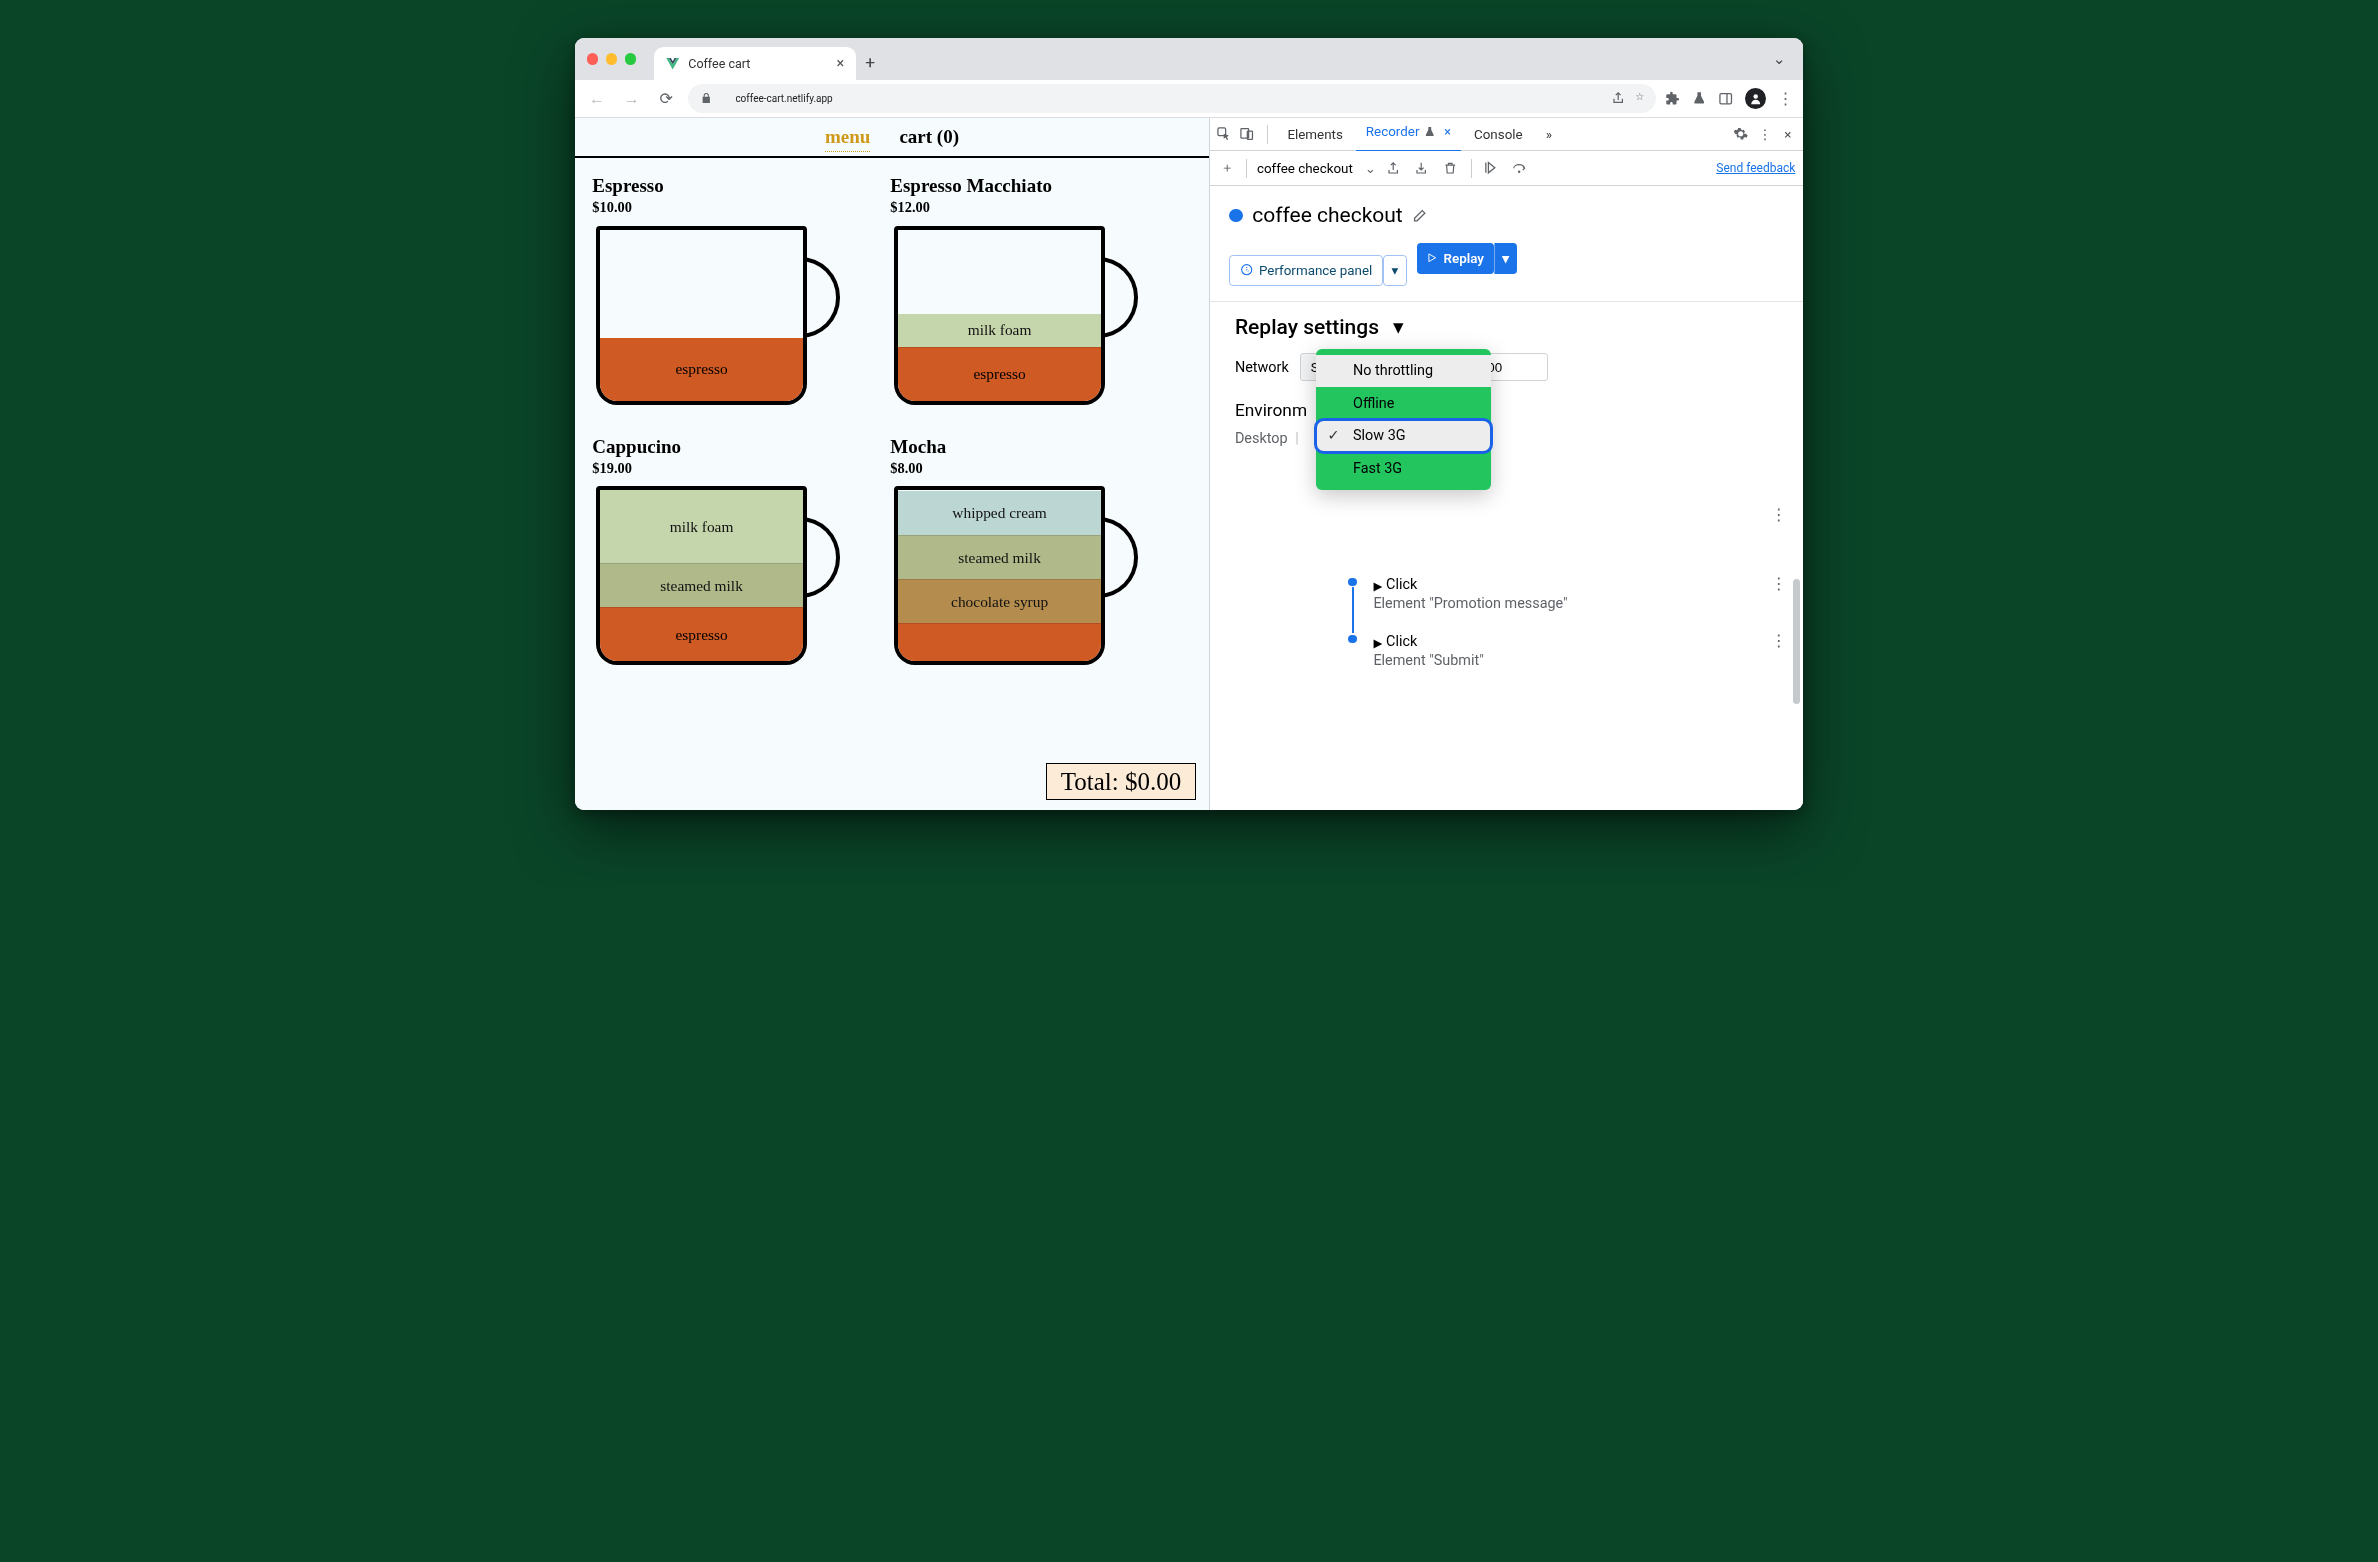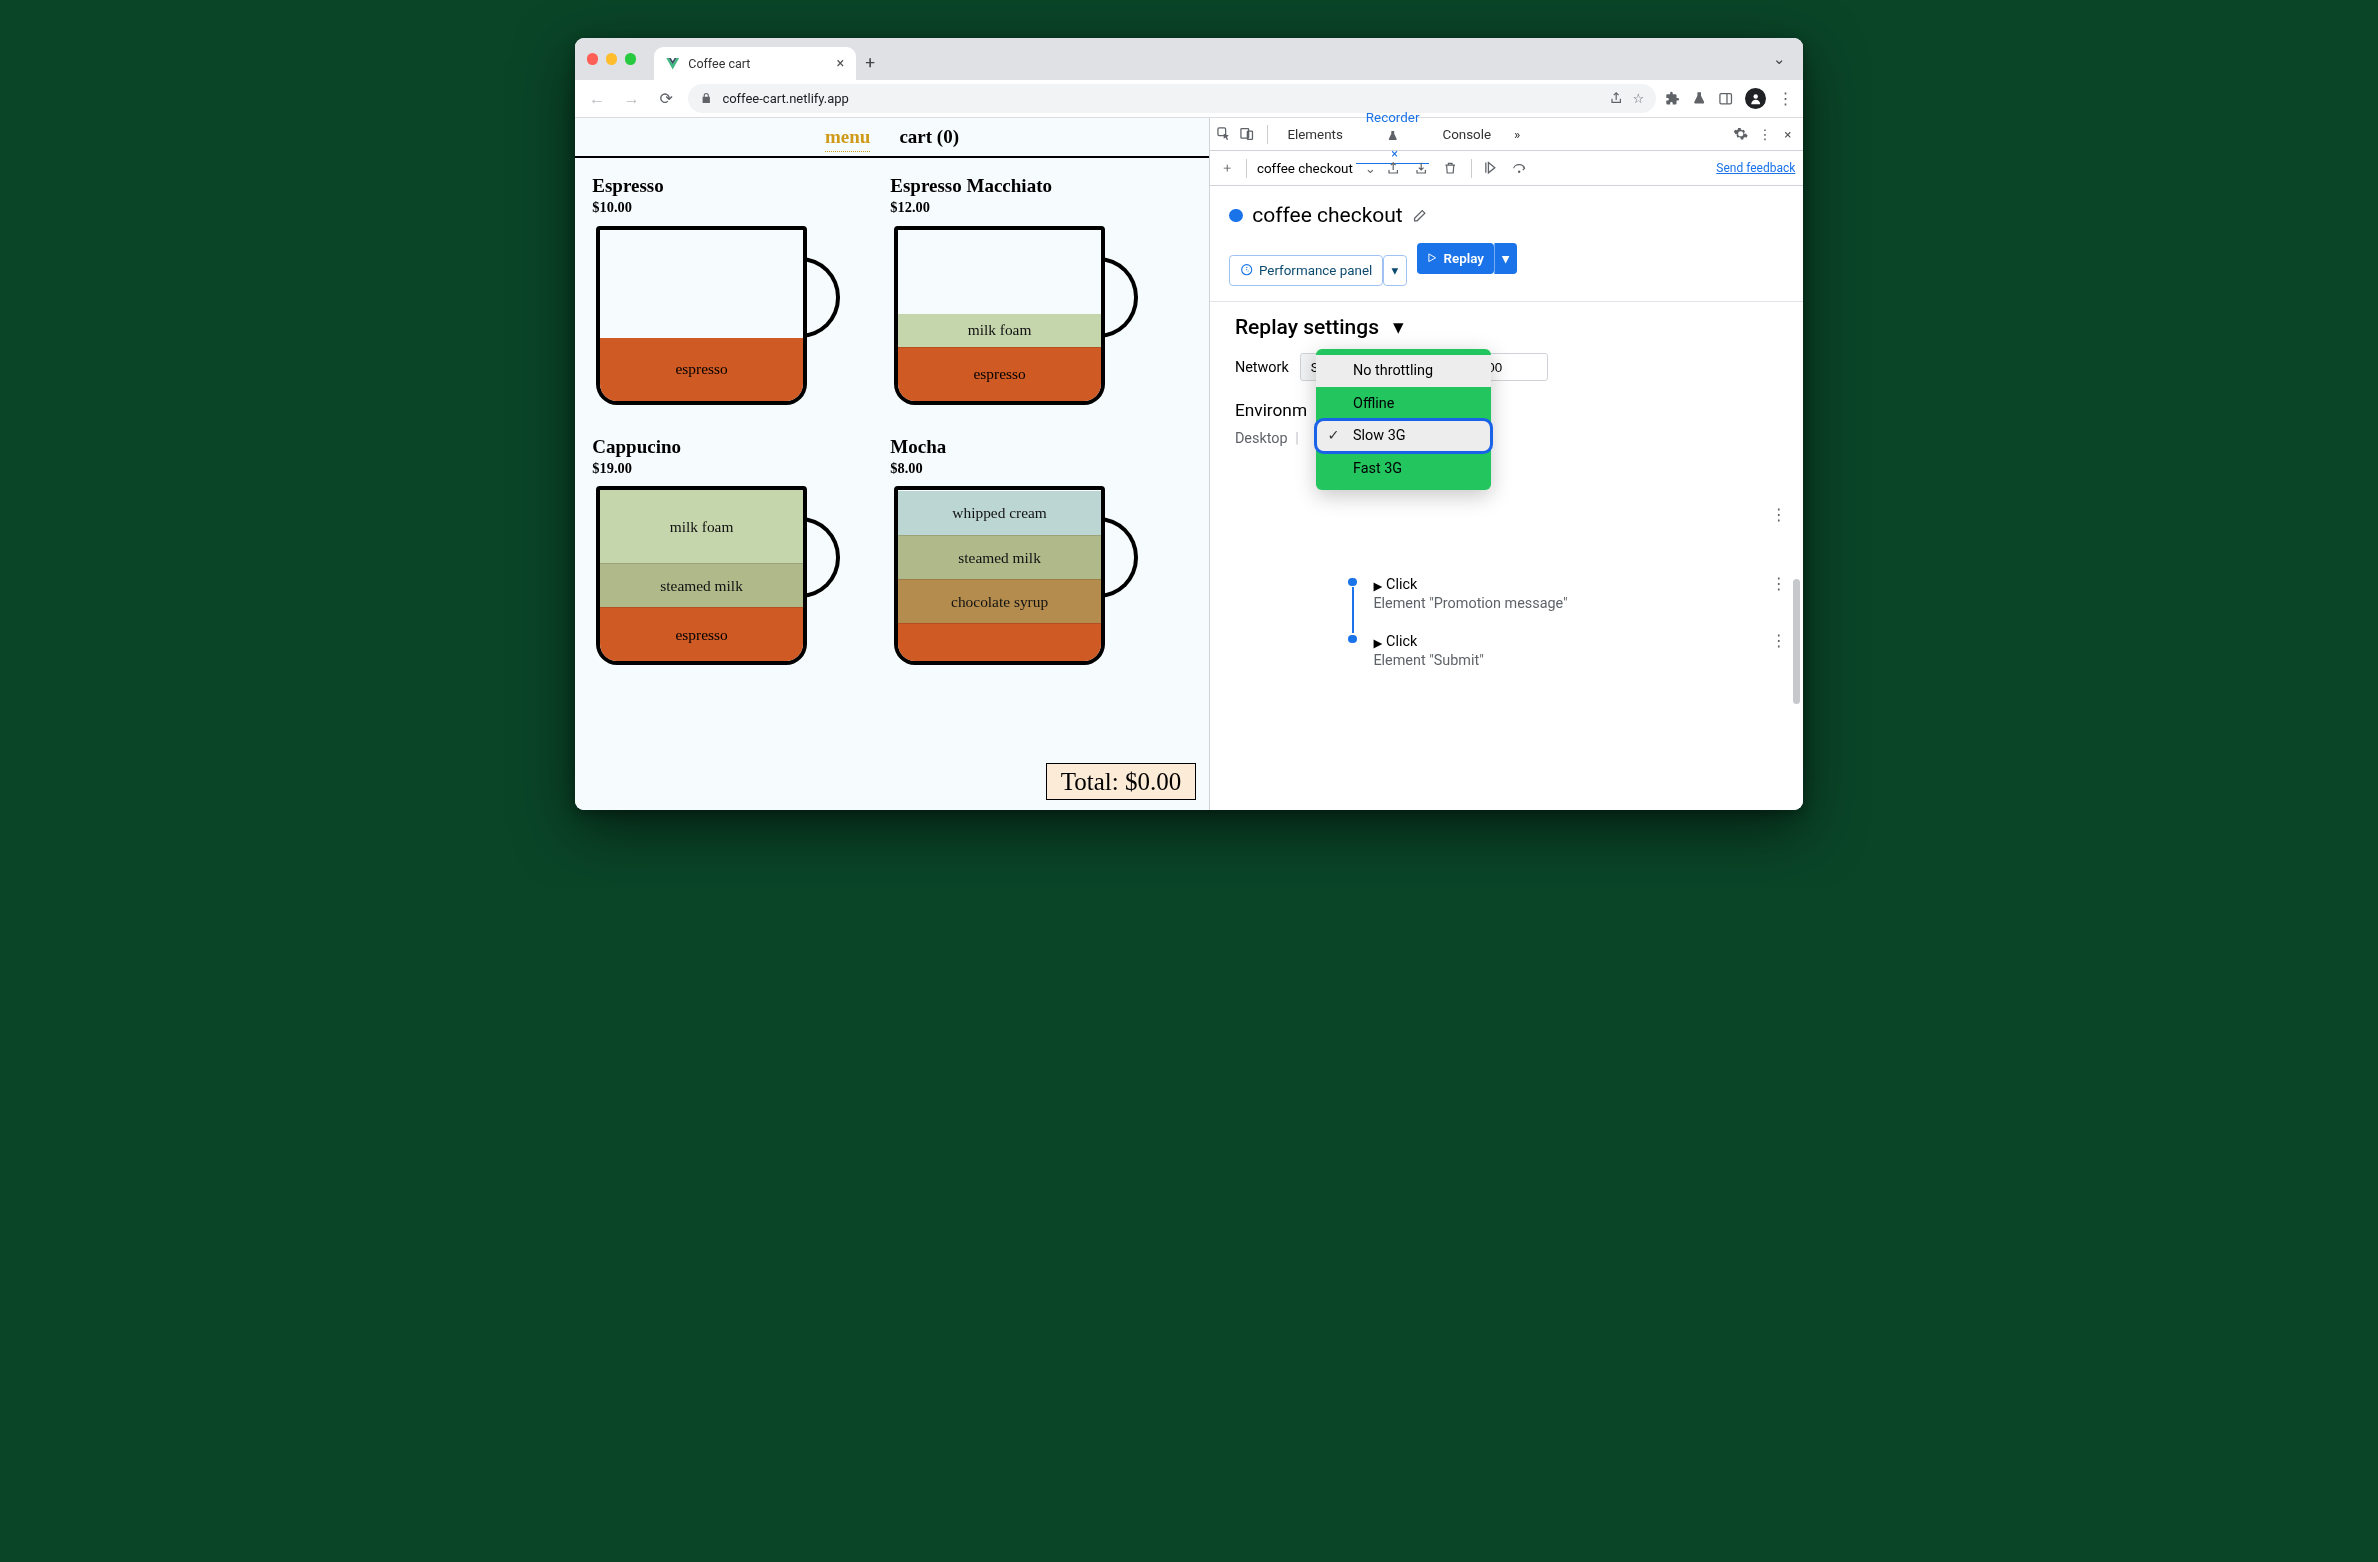--- a/index.html
+++ b/index.html
@@ -42,21 +42,21 @@
   .tabbar .chev { margin-left:auto; font-size:15.4px; color:#444; padding:0 5.8px; }
 
   .addrbar {
     height:38px; background:#fff; border-bottom:1px solid #dadce0;
     display:flex; align-items:center; padding:0 9.6px; gap:9.6px;
   }
   .iconbtn { width:25px;height:25px; display:flex;align-items:center;justify-content:center; color:#5f6368; border-radius:50%; }
   .iconbtn.disabled { color:#b9bcc0; }
   .omnibox {
     flex:1; background:#f1f3f4; border-radius:17.3px; height:29px;
-    display:flex; align-items:center; padding:0 11.5px; gap:10px; color:#202124; font-size:13px;
+    display:flex; align-items:center; padding:0 11.5px; gap:23px; color:#202124; font-size:10px;
   }
   .omniright { margin-left:auto; display:flex; gap:9.6px; color:#5f6368; }
   .righticons { display:flex; gap:11.5px; color:#5f6368; align-items:center; }
   .avatar { width:21px;height:21px;border-radius:50%;background:#202124;display:flex;align-items:center;justify-content:center;color:#fff;font-size:11.5px; }
 
   
   .split { display:flex; height:692px; }
   .page {
     flex:1; background:#f6fbfd; position:relative;
     font-family: Georgia, "Times New Roman", serif;
@@ -109,21 +109,21 @@
     font-size:25px;
   }
 
   
   .dt-tabs {
     height:33px; border-bottom:1px solid #d0d3d7; display:flex; align-items:center;
     padding:0 5.8px; gap:3.8px; font-size:13.4px; color:#333;
   }
   .dt-tabs .sep { width:1px; height:19px; background:#ccc; margin:0 5.8px; }
   .dt-tab { padding:6.7px 9.6px; cursor:pointer; display:flex; align-items:center; gap:4.8px; }
-  .dt-tab.active { color:#1a73e8; border-bottom:1.9px solid #1a73e8; padding-bottom:2px;flex-direction:column; }
+  .dt-tab.active { color:#1a73e8; border-bottom:1.9px solid #1a73e8; padding-bottom:11px; }
   .dt-tab .flask { font-size:11.5px; color:#444; }
   .dt-tab .x { margin-left:3.8px; font-size:12.5px; }
   .dt-tabs .spacer { flex:1; }
 
   .dt-toolbar {
     height:35px; border-bottom:1px solid #d0d3d7; display:flex; align-items:center;
     padding:0 7.7px; gap:9.6px; font-size:13.4px;
   }
   .dt-toolbar .tsep { width:1px; height:19px; background:#ccc; }
   .linklike { color:#1a73e8; text-decoration:underline; margin-left:auto; font-size:12px; }

